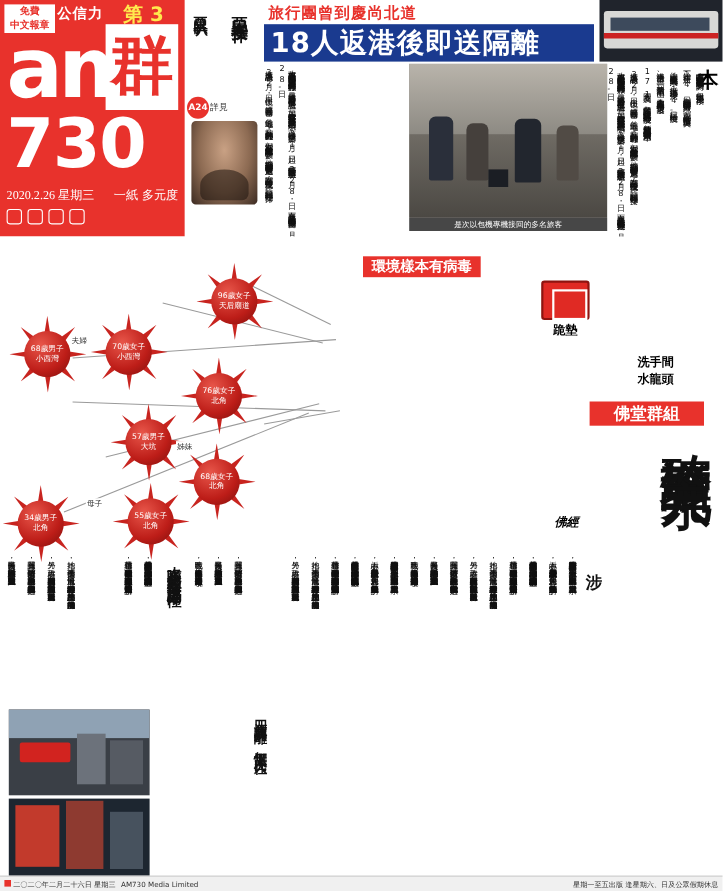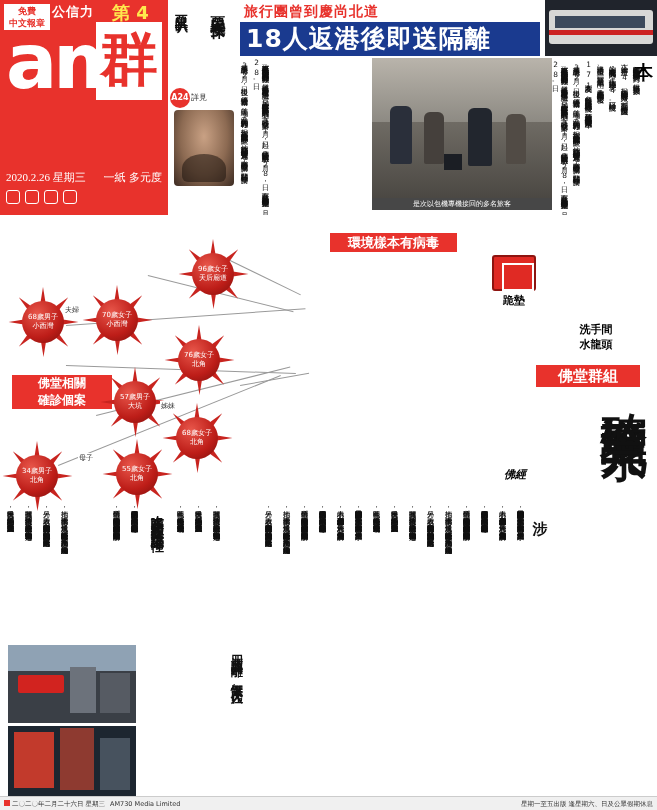--- a/index.html
+++ b/index.html
@@ -129,23 +129,24 @@
 <body>
 
 <div class="page">
 
   <div class="masthead">
     <div class="mh-badge">
       <div>免費</div>
       <div>中文報章</div>
     </div>
     <div class="mh-trust">公信力</div>
-    <div class="mh-no1">第 4</div>
+    <div class="mh-no1">第 3</div>
     <div class="mh-am">am</div>
     <div class="mh-cn">群</div>
+    <div class="mh-730">730</div>
     <div class="mh-date">2020.2.26 星期三</div>
     <div class="mh-slogan">一紙 多元度</div>
     <div class="mh-social">
       <span></span>
       <span></span>
       <span></span>
       <span></span>
     </div>
   </div>
 
@@ -186,28 +187,24 @@
     <div class="vcol" style="right:64px;">17名團友及1名領隊隨即被送往火炭駿洋邨隔離檢疫。新華當地續經歷確診者曾搭乘過同列車示。</div>
     <div class="vcol" style="right:76px;">據悉該名患者3月2日出生後，曾經去過首爾、釜山等地，以及曾到大邱的行程，但當到在於慶尚北道的陳園令參觀，他強調行社和早時候曾被主要通知，尚者有關檢疫或安排，惡觀關注日程安排。</div>
     <div class="vcol" style="right:88px;">政府事業更要嚴密接觸過密切與大邱或慶尚北道的旅行程，最優將於於本月兩日左部進退患者，如另一大韓航空當有停飛往口旅客港及台北的航班，而韓漢航空會於3月1日起，暫停往返首爾的航班至3月28日，而在返濠州及釜山的航班亦會停飛至3月28日。</div>
     <div class="vcol" style="left:0px; top:0;">據悉該名患者3月2日出生後，曾經去過首爾、釜山等地，以及曾到大邱的行程，但當到在於慶尚北道的陳園令參觀，他強調行社和早時候曾被主要通知，尚者有關檢疫或安排，惡觀關注日程安排。</div>
     <div class="vcol" style="left:12px; top:0;">政府事業更要嚴密接觸過密切與大邱或慶尚北道的旅行程，最優將於於本月兩日左部進退患者，如另一大韓航空當有停飛往口旅客港及台北的航班，而韓漢航空會於3月1日起，暫停往返首爾的航班至3月28日，而在返濠州及釜山的航班亦會停飛至3月28日。</div>
   </div>
 
   <div class="diagram">
 
 
-    <div class="redbar" style="left:330px; top:18px; width:127px; height:19px; font-size:13px; line-height:19px;">環境樣本有病毒</div>
+    <div class="redbar" style="left:330px; top:18px; width:107px; height:19px; font-size:13px; line-height:19px;">環境樣本有病毒</div>
 
     <div class="redbar" style="left:536px; top:150px; width:104px; height:22px; font-size:15px; line-height:22px;">佛堂群組</div>
 
-    <div class="redbar" style="left:12px; top:160px; width:100px; height:34px; font-size:12px; line-height:17px; padding-top:0;">
-      <div>佛堂相關</div>
-      <div>確診個案</div>
-    </div>
 
     <div class="icon-box" style="left:492px; top:40px;">
       <div class="icon-mat"></div>
       <div style="text-align:center; font-size:11px; font-weight:bold; margin-top:2px;">跪墊</div>
     </div>
     <div class="icon-box" style="left:570px; top:68px;">
       <div class="icon-tap"></div>
       <div style="text-align:center; font-size:11px; font-weight:bold; margin-top:1px;">洗手間</div>
       <div style="text-align:center; font-size:11px; font-weight:bold;">水龍頭</div>
     </div>

